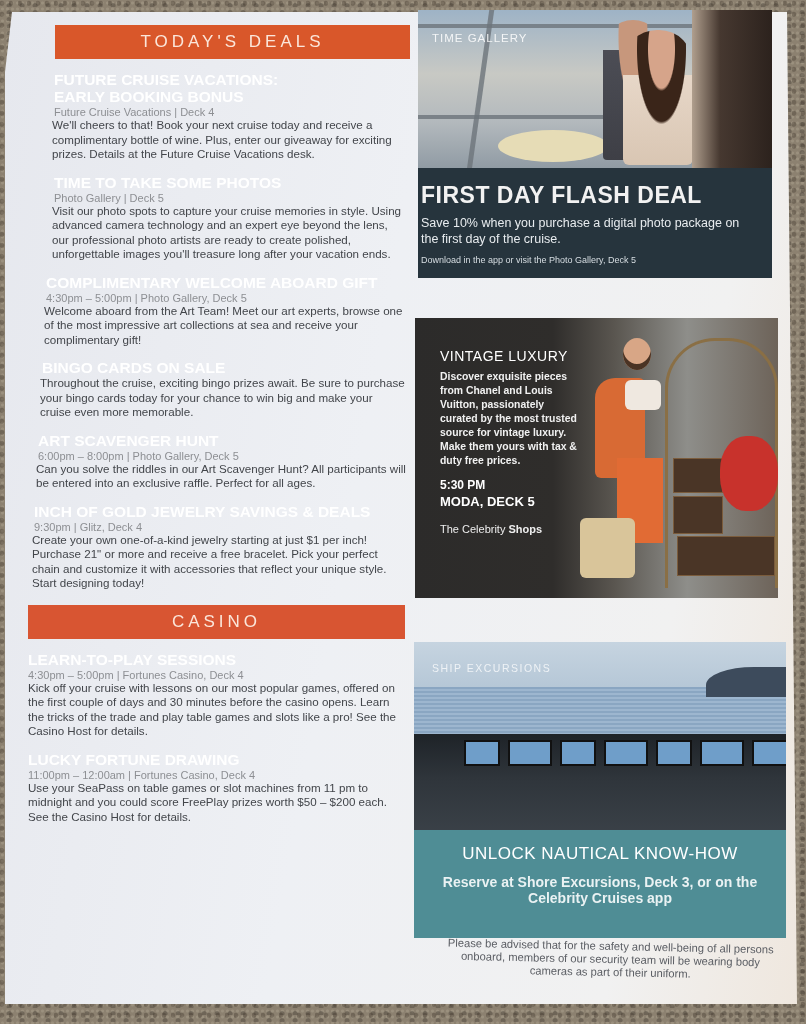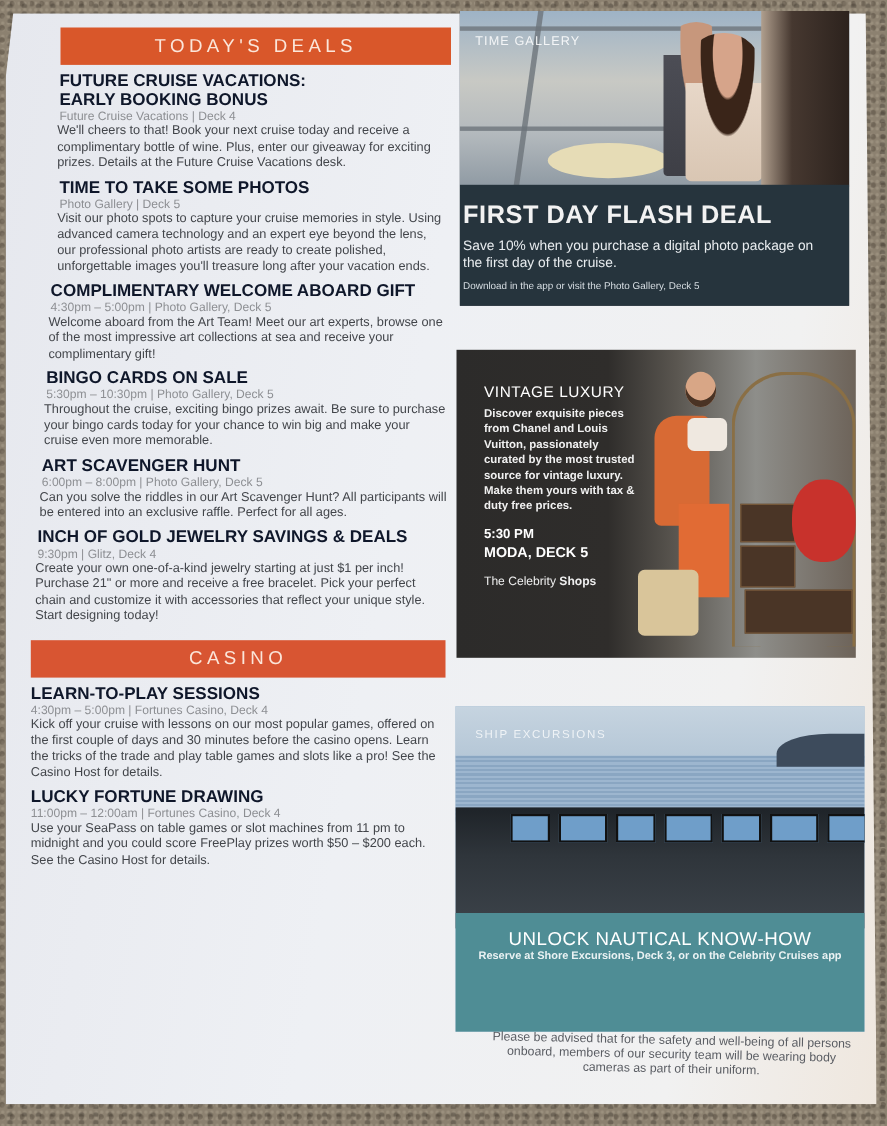--- a/index.html
+++ b/index.html
@@ -40,24 +40,25 @@
     .section-bar.casino {
       background: #d85532;
       margin-left: -2px;
       margin-right: 5px;
       margin-top: 14px;
     }
     .event { margin-top: 6px; }
     .event-title {
       font-weight: bold;
       font-size: 15.5px;
-      color: #0f172a;
+      color: #ffffff;
       line-height: 17px;
       text-transform: uppercase;
       padding-left: 24px;
+      margin-top: 12px;
     }
     .event-meta {
       font-size: 11px;
       color: #8d8f93;
       padding-left: 24px;
       margin-top: 1px;
     }
     .event-body {
       font-size: 11.6px;
       color: #42454a;
@@ -203,21 +204,21 @@
     }
     .ad-ship .screen.wide { width: 44px; }
     .ad-ship .banner {
       position: absolute; left: 0; top: 188px; width: 100%; height: 108px;
       background: #4f8d95;
       text-align: center; color: #fff;
       padding-top: 14px;
     }
     .ad-ship .banner h2 { font-size: 17px; font-weight: normal; letter-spacing: 0.5px; }
     .ad-ship .banner p { font-size: 10.8px; line-height: 14px; margin-top: 4px; color: #e3eef0; }
-    .ad-ship .banner small { display: block; font-size: 10px; font-weight: bold; color: #eaf2f3; }
+    .ad-ship .banner small { display: block; font-size: 14px; font-weight: bold; margin-top: 10px; color: #eaf2f3; }
 
     .notice {
       position: absolute; left: 438px; top: 940px; width: 345px;
       text-align: center;
       font-size: 11.2px; line-height: 13px; color: #5a5d63;
       transform: rotate(1.2deg);
     }
   </style>
 </head>
 <body>
@@ -237,21 +238,20 @@
     <div class="event-meta">Photo Gallery | Deck 5</div>
     <div class="event-body">Visit our photo spots to capture your cruise memories in style. Using advanced camera technology and an expert eye beyond the lens, our professional photo artists are ready to create polished, unforgettable images you'll treasure long after your vacation ends.</div>
   </div>
   <div class="event">
     <div class="event-title" style="padding-left:16px;">COMPLIMENTARY WELCOME ABOARD GIFT</div>
     <div class="event-meta" style="padding-left:16px;">4:30pm – 5:00pm | Photo Gallery, Deck 5</div>
     <div class="event-body" style="padding-left:14px;">Welcome aboard from the Art Team! Meet our art experts, browse one of the most impressive art collections at sea and receive your complimentary gift!</div>
   </div>
   <div class="event">
     <div class="event-title" style="padding-left:12px;">BINGO CARDS ON SALE</div>
-    <div class="event-meta" style="padding-left:12px;">5:30pm – 10:30pm | Photo Gallery, Deck 5</div>
     <div class="event-body" style="padding-left:10px;">Throughout the cruise, exciting bingo prizes await. Be sure to purchase your bingo cards today for your chance to win big and make your cruise even more memorable.</div>
   </div>
   <div class="event">
     <div class="event-title" style="padding-left:8px;">ART SCAVENGER HUNT</div>
     <div class="event-meta" style="padding-left:8px;">6:00pm – 8:00pm | Photo Gallery, Deck 5</div>
     <div class="event-body" style="padding-left:6px;">Can you solve the riddles in our Art Scavenger Hunt? All participants will be entered into an exclusive raffle. Perfect for all ages.</div>
   </div>
   <div class="event">
     <div class="event-title" style="padding-left:4px;">INCH OF GOLD JEWELRY SAVINGS &amp; DEALS</div>
     <div class="event-meta" style="padding-left:4px;">9:30pm | Glitz, Deck 4</div>

